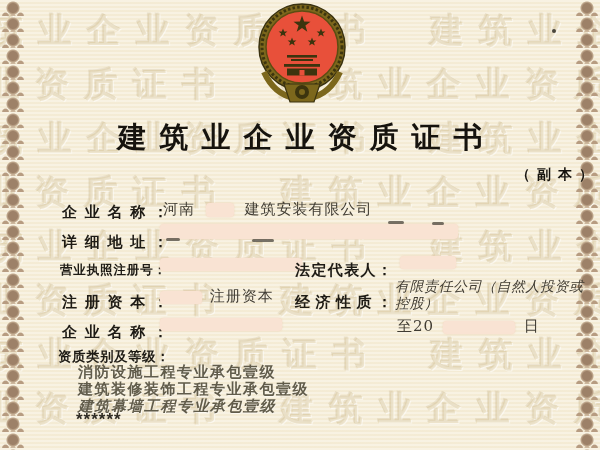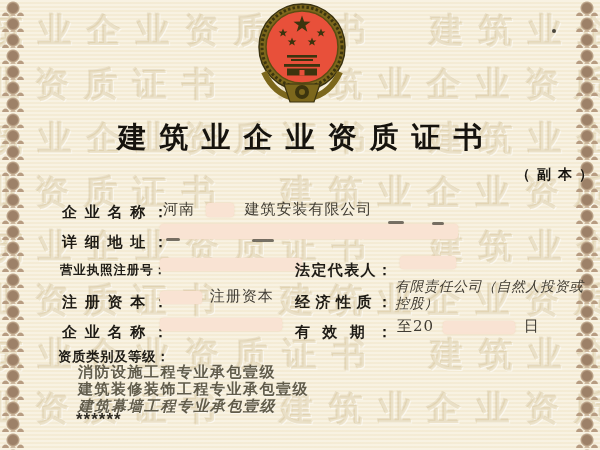--- a/index.html
+++ b/index.html
@@ -157,21 +157,20 @@
   <span class="flabel" style="left:62px;top:293px;">注册资本：</span>
   <span class="hand" style="left:160px;top:287px;">
     <span class="redact" style="width:42px;height:13px;margin-right:2px;"></span>
     <span>注册资本</span>
   </span>
   <span class="flabel rcol" style="left:295px;top:293px;">经济性质：</span>
   <div class="econ-val">有限责任公司（自然人投资或控股）</div>
 
   <span class="flabel" style="left:62px;top:323px;">企业名称：</span>
   <span class="redact abs" style="left:160px;top:318px;width:122px;height:13px;"></span>
-  <span class="flabel rcol" style="left:295px;top:323px;">有效期：</span>
   <span class="hand" style="left:397px;top:317px;">
     <span>至20</span>
     <span class="redact" style="width:72px;height:13px;margin:0 3px;"></span>
     <span>日</span>
   </span>
 
   <div class="qlabel">资质类别及等级：</div>
   <div class="qitem" style="top:380px;">建筑装修装饰工程专业承包壹级</div>
   <div class="qitem" style="top:363px;">消防设施工程专业承包壹级</div>
   <div class="qitem" style="top:397px;font-style:italic;">建筑幕墙工程专业承包壹级</div>

